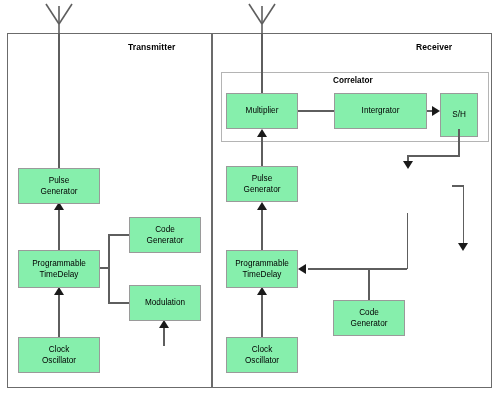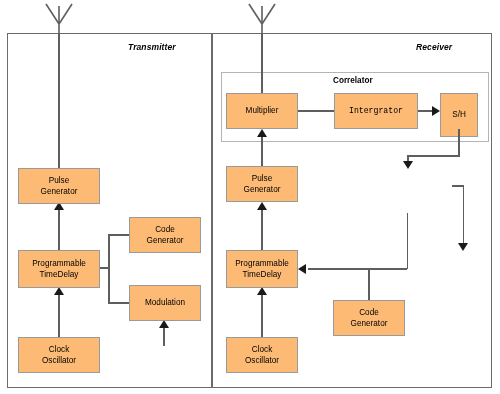--- a/index.html
+++ b/index.html
@@ -38,28 +38,27 @@
     background: #6b6b6b;
   }
   
   .section-title {
     position: absolute;
     font-size: 8.5px;
     font-weight: bold;
     color: #000000;
     letter-spacing: 0.1px;
     white-space: nowrap;
-    font-style: italic;
   }
   
   .blk {
     position: absolute;
     box-sizing: border-box;
     border: 1px solid #9a9a9a;
-    background: #fdba74;
+    background: #86efac;
     color: #000000;
     font-size: 8.2px;
     line-height: 11.5px;
     text-align: center;
     display: flex;
     align-items: center;
     justify-content: center;
     padding: 0 2px;
   }
   .blk span {
@@ -202,21 +201,21 @@
   <div class="wire-h" style="left:298px; top:110.2px; width:39px;"></div>
   <div class="arrow arrow-right" style="left:335px; top:106px;"></div>
 
   <div class="wire-h" style="left:405px; top:110.2px; width:29px;"></div>
   <div class="arrow arrow-right" style="left:432px; top:106px;"></div>
 
   <div class="blk" style="left:226px; top:93px; width:72px; height:36px;">
     <span>Multiplier</span>
   </div>
 
-  <div class="blk" style="left:334px; top:93px; width:84px; height:36px;font-family:Liberation Mono, monospace;">
+  <div class="blk" style="left:334px; top:93px; width:93px; height:36px;">
     <span>Intergrator</span>
   </div>
 
   <div class="blk" style="left:440px; top:93px; width:38px; height:44px;">
     <span>S/H</span>
   </div>
 
   <div class="wire-v" style="left:458.2px; top:129px; height:27px;"></div>
   <div class="wire-h" style="left:407px; top:155px; width:53px;"></div>
   <div class="wire-v" style="left:407px; top:155px; height:7px;"></div>

